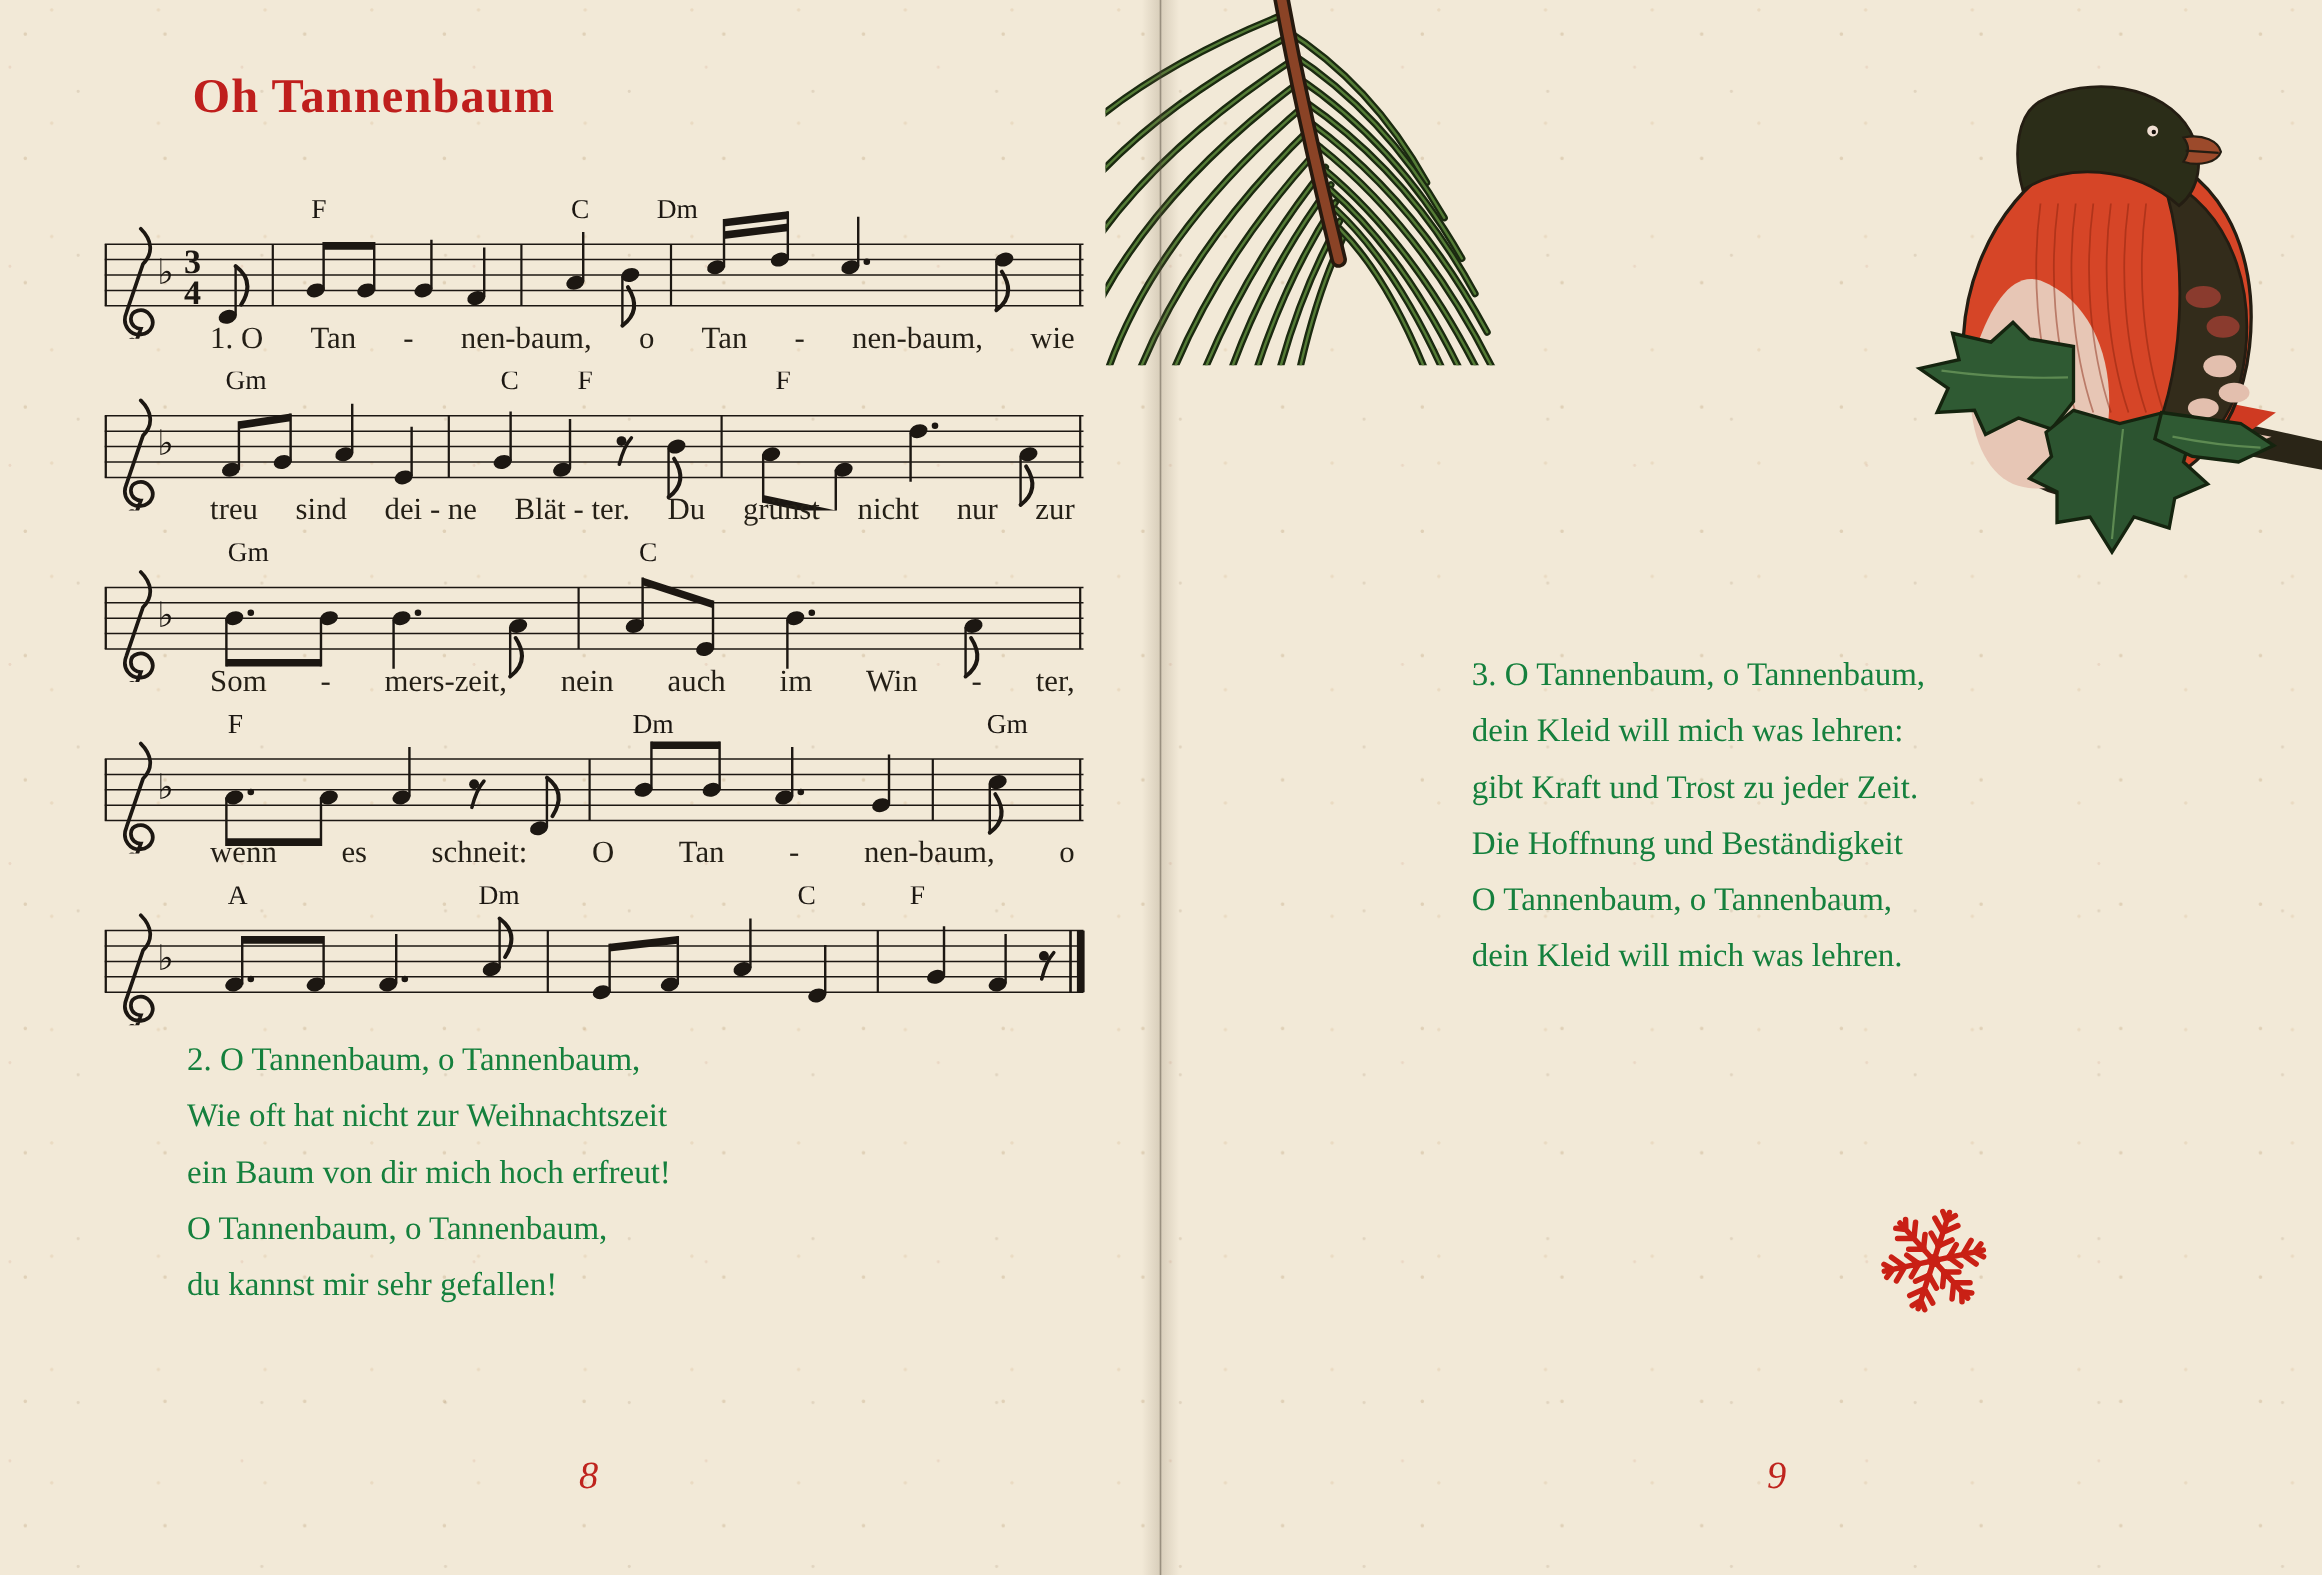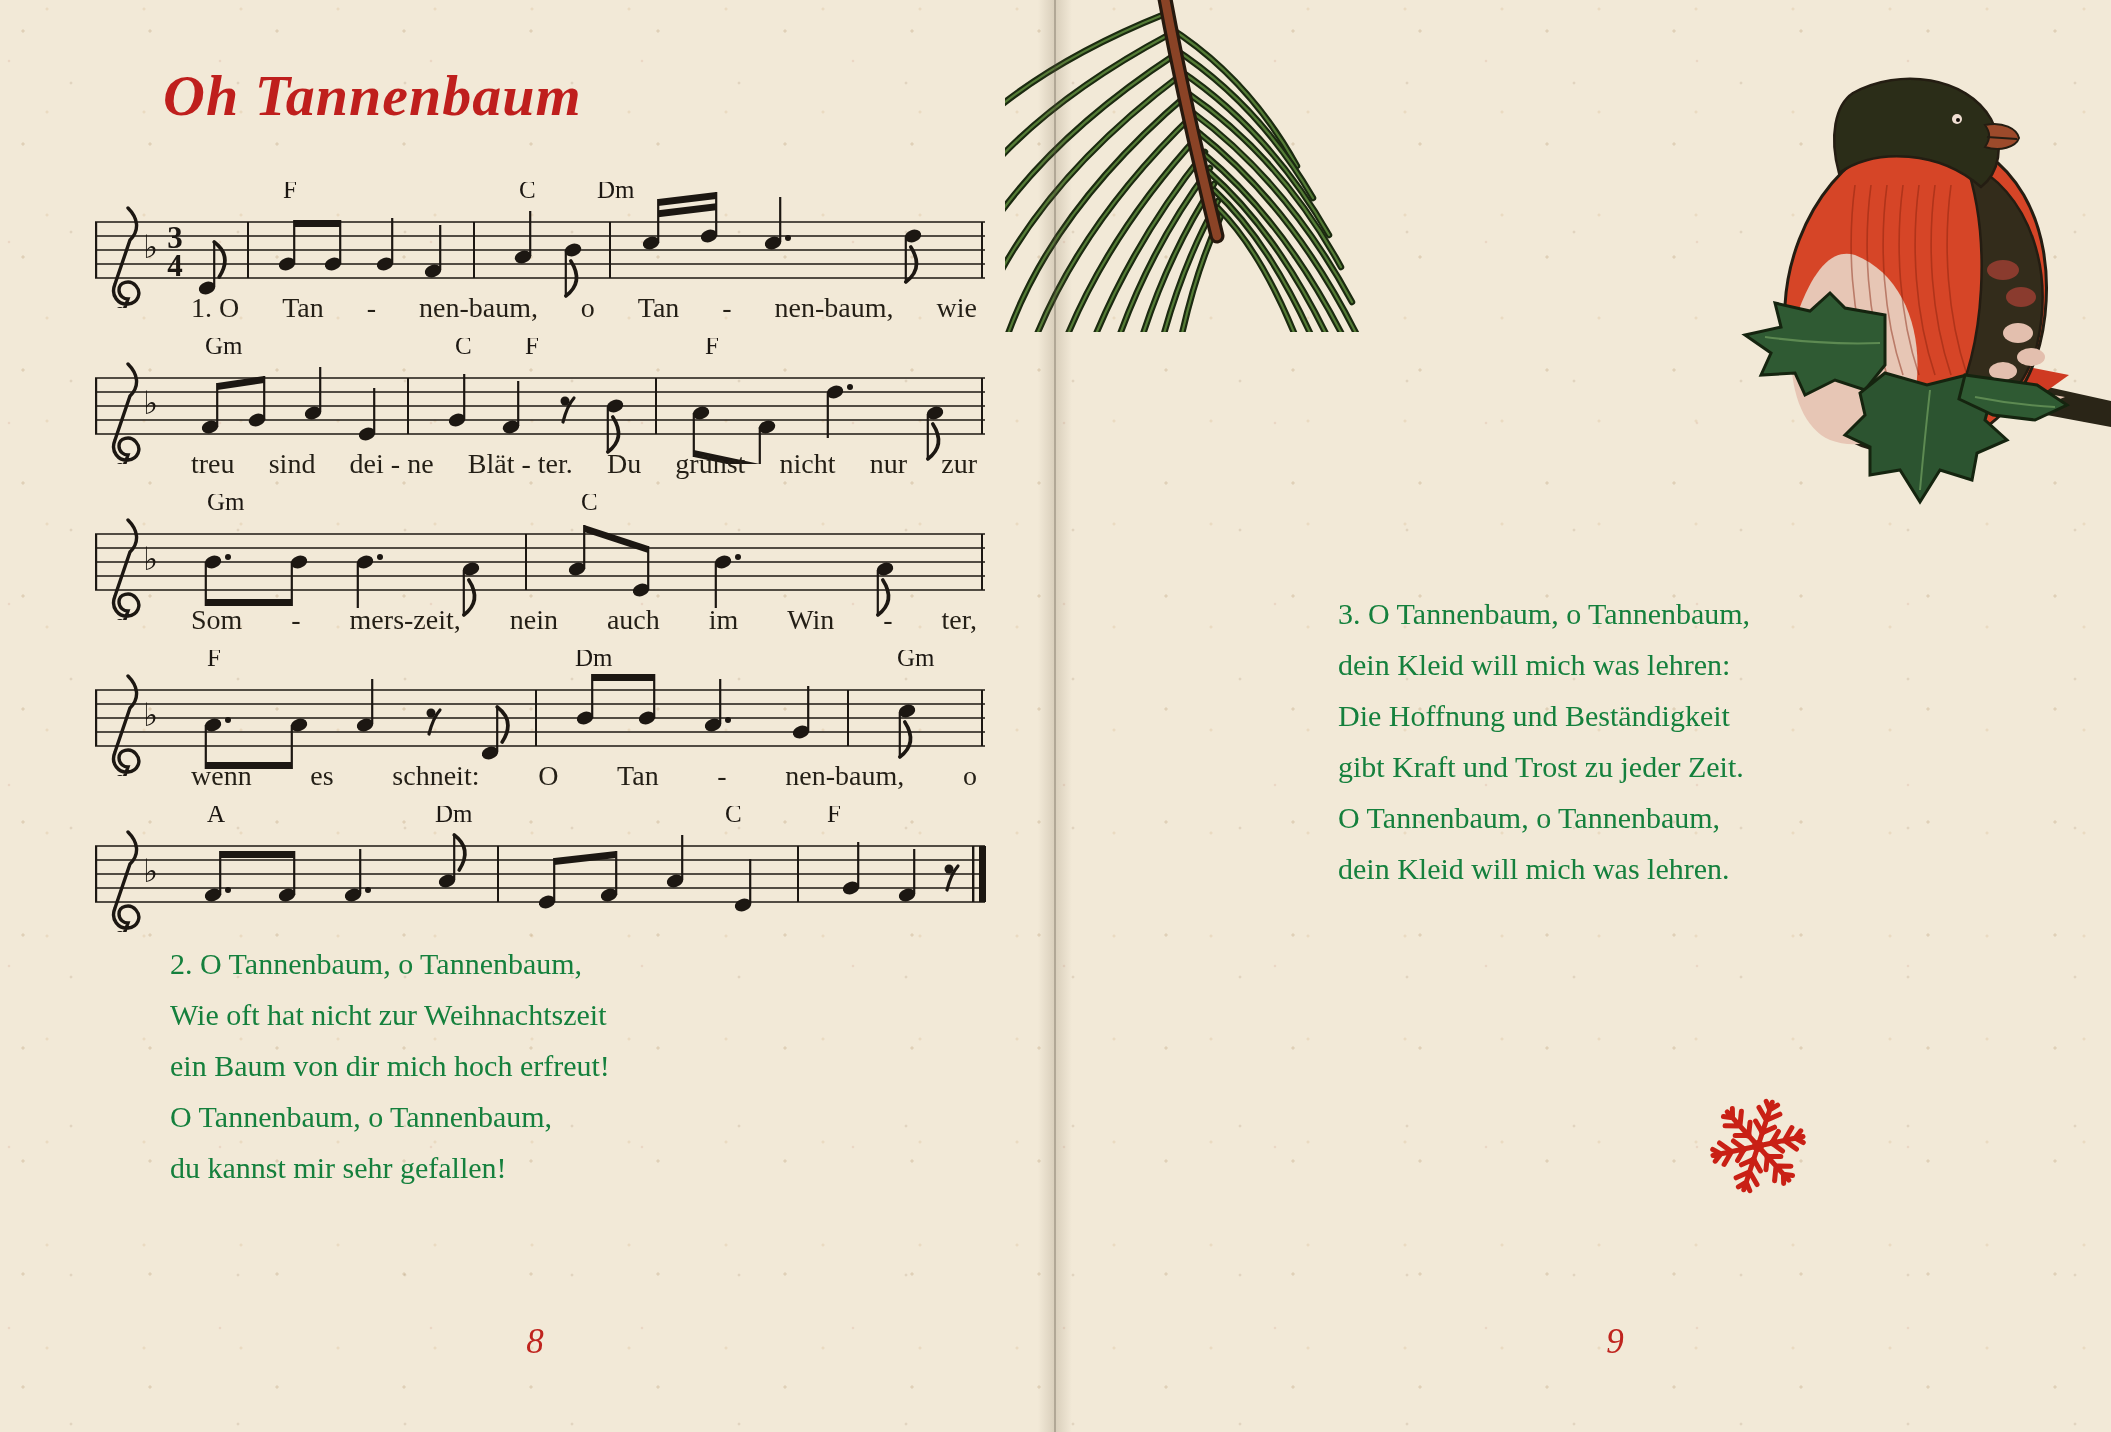--- a/index.html
+++ b/index.html
@@ -13,22 +13,22 @@
       radial-gradient(circle at 9px 61px,  rgba(170,60,30,.10) 1px, transparent 1.7px);
     background-size:127px 113px, 167px 149px, 97px 103px, 211px 181px;
     font-family:"Liberation Serif", serif;
     color:#241f16;
   }
   .fold{
     position:absolute;left:1038px;top:0;width:34px;height:1432px;pointer-events:none;
     background:linear-gradient(to right, rgba(110,95,70,0), rgba(110,95,70,.18) 46%, rgba(80,70,55,.55) 50%, rgba(110,95,70,.18) 54%, rgba(110,95,70,0));
   }
   .title{
-    position:absolute;left:163px;top:62px;
-    font-style:italic;font-weight:600;font-size:58px;letter-spacing:1px;
+    position:absolute;left:175px;top:62px;
+    font-weight:600;font-size:44px;letter-spacing:1px;
     color:#bf1f1d;
   }
   .score{position:absolute;left:95px;top:182px;width:892px;}
   .staff-row svg{display:block;}
   .lyrics{
     display:flex;justify-content:space-between;align-items:baseline;
     padding:0 10px 0 96px;margin:-16px 0 10px 0;height:36px;
     font-size:28px;color:#241f16;white-space:nowrap;
   }
   .verse{position:absolute;font-size:30px;line-height:51px;color:#15803d;}
@@ -440,22 +440,22 @@
 <div class="verse" id="verse2">
     <div>2. O Tannenbaum, o Tannenbaum,</div>
     <div>Wie oft hat nicht zur Weihnachtszeit</div>
     <div>ein Baum von dir mich hoch erfreut!</div>
     <div>O Tannenbaum, o Tannenbaum,</div>
     <div>du kannst mir sehr gefallen!</div>
   </div>
 <div class="verse" id="verse3">
     <div>3. O Tannenbaum, o Tannenbaum,</div>
     <div>dein Kleid will mich was lehren:</div>
+    <div>gibt Kraft und Trost zu jeder Zeit.</div>
     <div>Die Hoffnung und Beständigkeit</div>
-    <div>gibt Kraft und Trost zu jeder Zeit.</div>
     <div>O Tannenbaum, o Tannenbaum,</div>
     <div>dein Kleid will mich was lehren.</div>
   </div>
 
 <div class="pagenum" id="pn-left">8</div>
 <div class="pagenum" id="pn-right">9</div>
 
 <div class="fold"></div>
 
 </body></html>

